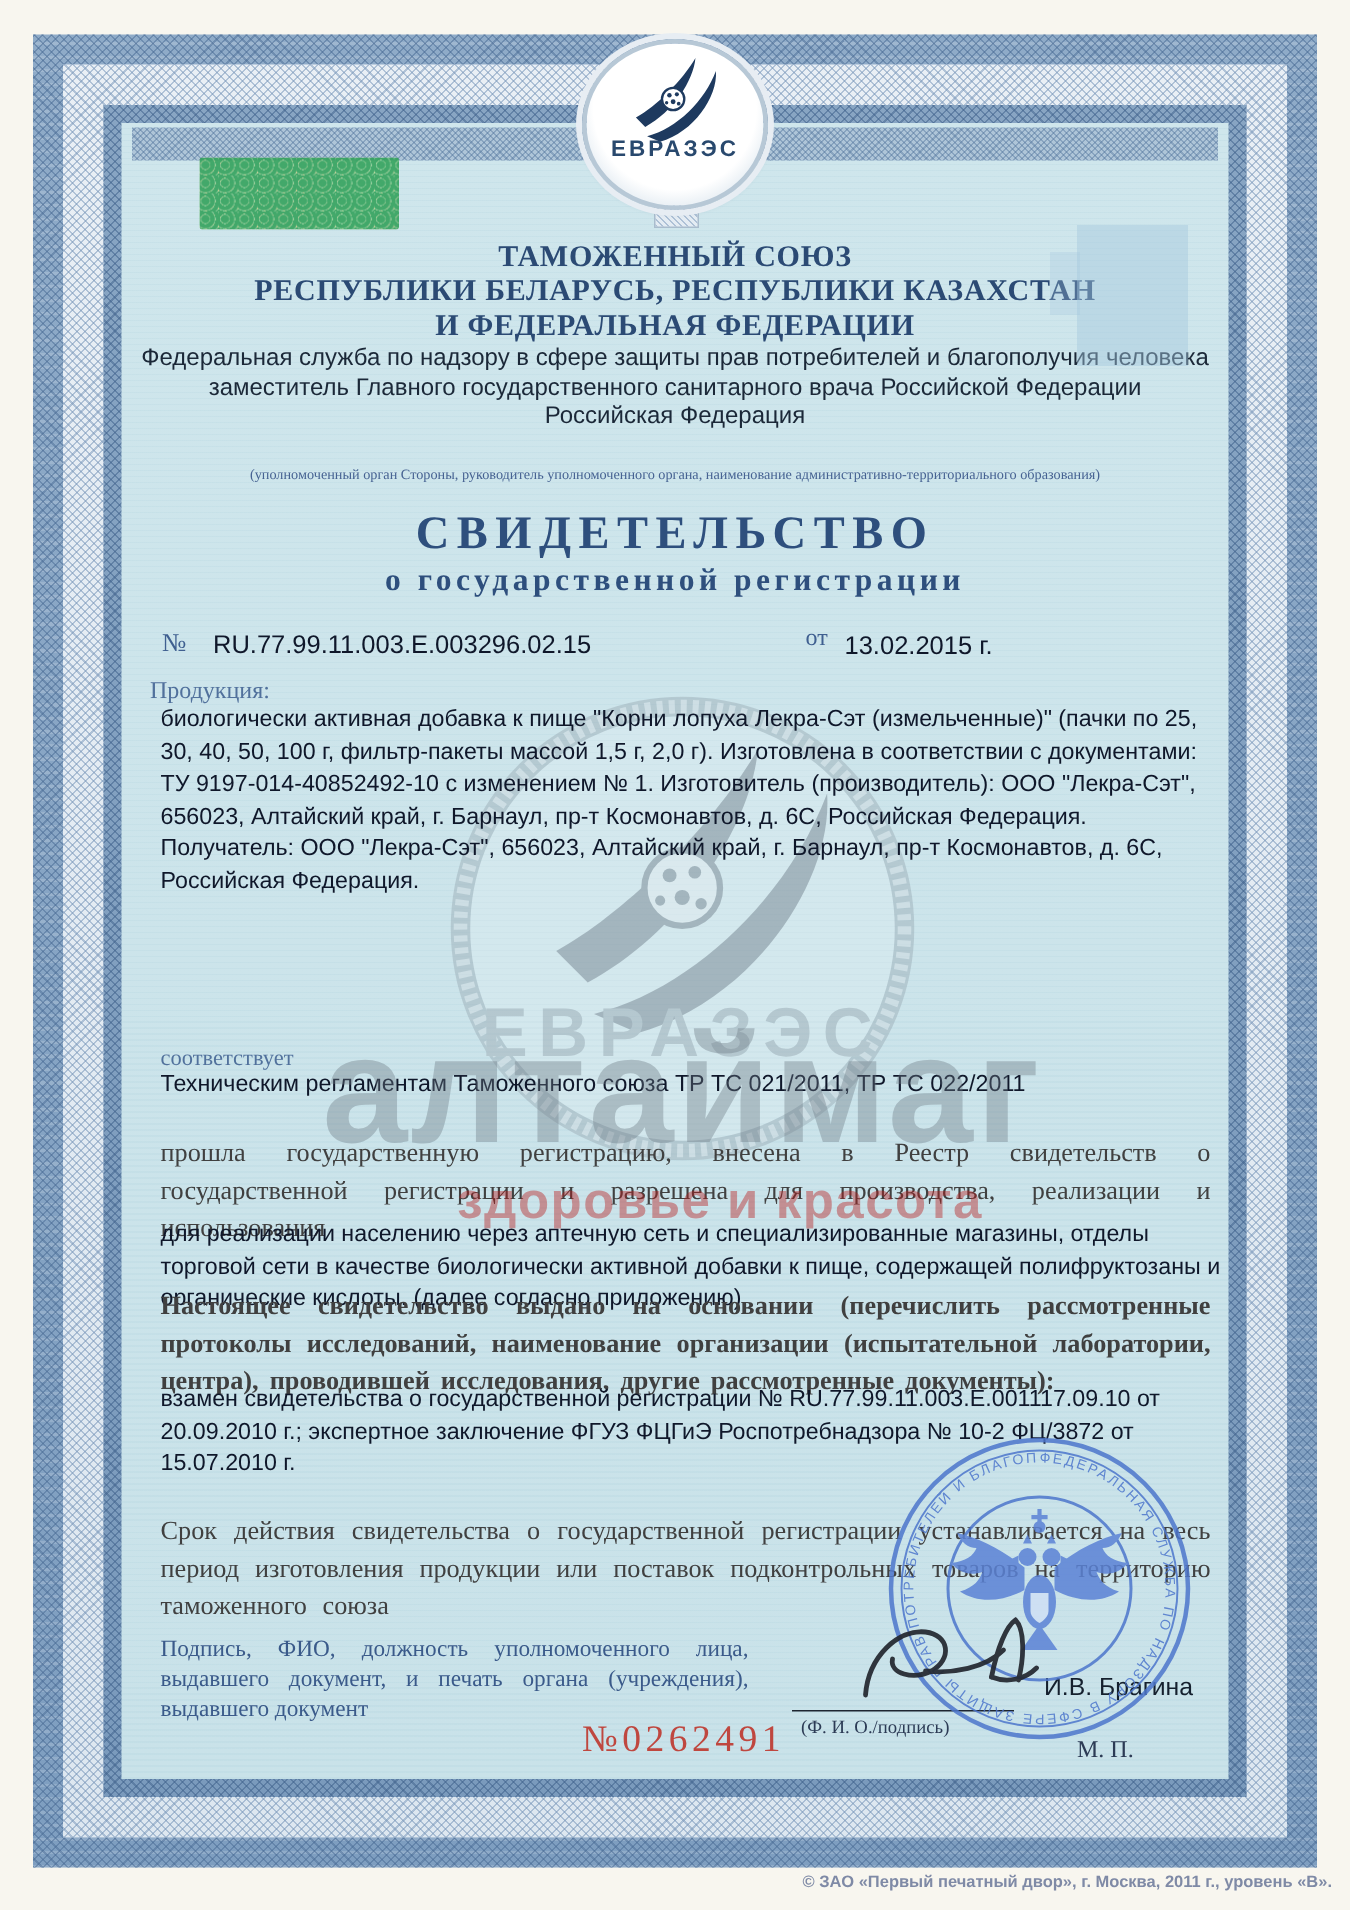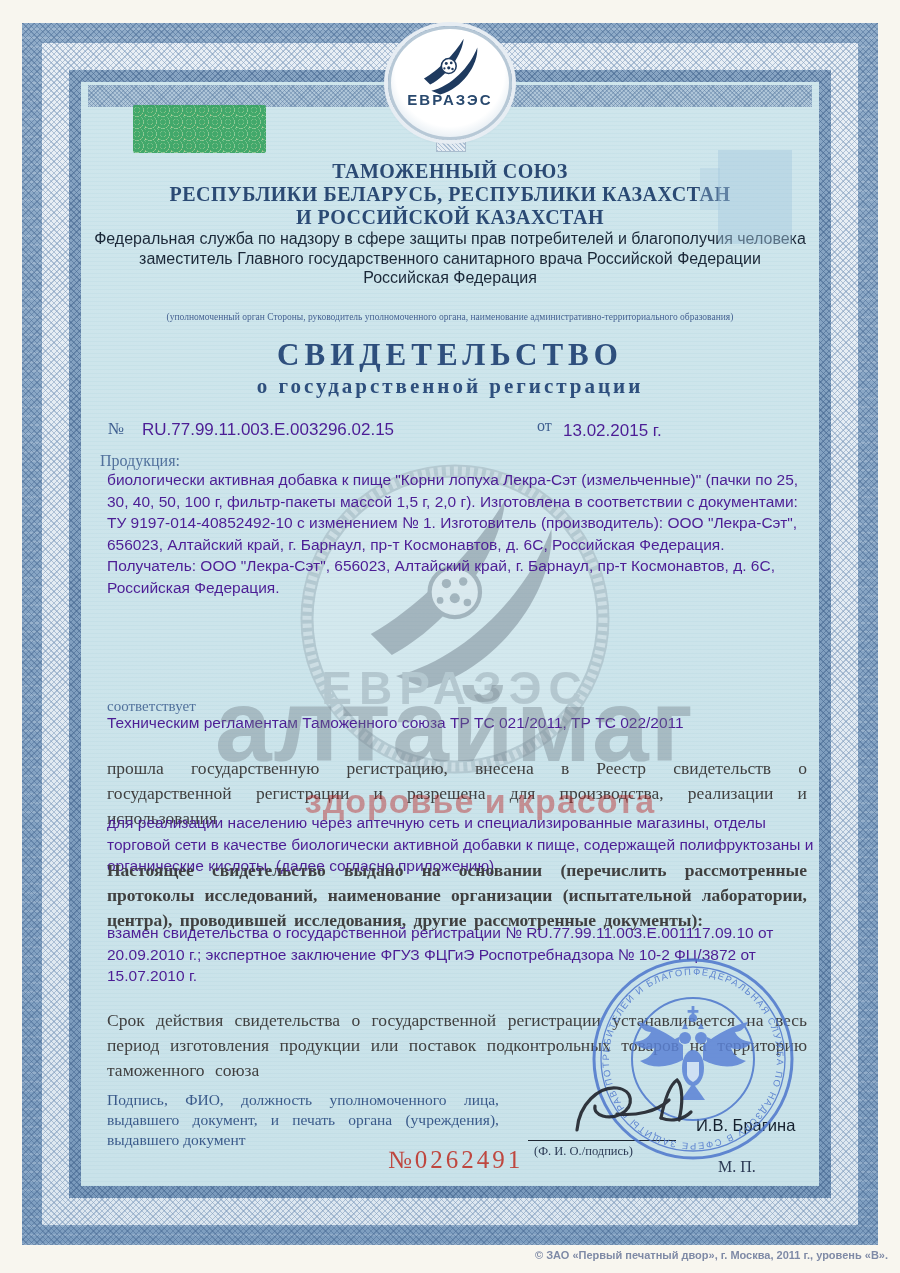--- a/index.html
+++ b/index.html
@@ -57,21 +57,21 @@
 
   
   .ser{font-family:"Liberation Serif",serif;}
   .san{font-family:"Liberation Sans",sans-serif;}
   .ctr{text-align:center;}
   .abs{position:absolute;}
   .hdr{left:90px;width:720px;color:#2b4a74;font-weight:bold;font-size:20px;letter-spacing:.5px;}
   .auth{left:90px;width:720px;color:#1b2838;font-size:16px;}
   .fine{color:#466292;font-size:9.5px;}
   .label-blue{color:#51719c;font-size:16px;}
-  .typed{color:#4c1d95;font-size:15.5px;line-height:21.5px;}
+  .typed{color:#0f172a;font-size:15.5px;line-height:21.5px;}
   .form-ser{color:#404040;font-size:17.5px;line-height:25px;text-align:justify;}
 
   
   .wm{pointer-events:none;}
   .wm-brand{left:190px;top:668px;width:530px;text-align:center;font-weight:bold;font-size:102px;color:#6d7a84;opacity:.38;letter-spacing:2px;}
   .wm-tag{left:280px;top:782px;width:400px;text-align:center;font-weight:bold;font-size:34px;color:#b91c1c;opacity:.42;letter-spacing:1px;}
 
   
   .sig-line{position:absolute;left:528px;top:1140px;width:148px;border-top:1.6px solid #1d2530;}
   .serial{color:#bf473f;font-family:"Liberation Serif",serif;font-size:25px;letter-spacing:3px;}
@@ -103,21 +103,21 @@
         <circle cx="62" cy="45" r="2"></circle>
         <circle cx="58" cy="53" r="2.4"></circle>
         <circle cx="64" cy="55" r="1.8"></circle>
         <circle cx="51" cy="54" r="1.6"></circle>
     </g>
     <text x="160" y="245" text-anchor="middle" font-family="Liberation Sans, sans-serif" font-weight="bold" font-size="46" letter-spacing="7" fill="#9fadb6">ЕВРАЗЭС</text>
   </svg>
 
   <div class="abs ser hdr ctr" style="top:183px;">РЕСПУБЛИКИ БЕЛАРУСЬ, РЕСПУБЛИКИ КАЗАХСТАН</div>
   <div class="abs ser hdr ctr" style="top:160px;">ТАМОЖЕННЫЙ СОЮЗ</div>
-  <div class="abs ser hdr ctr" style="top:206px;">И РОССИЙСКОЙ КАЗАХСТАН</div>
+  <div class="abs ser hdr ctr" style="top:206px;">И ФЕДЕРАЛЬНАЯ ФЕДЕРАЦИИ</div>
   <div class="abs san auth ctr" style="top:230px;">Федеральная служба по надзору в сфере защиты прав потребителей и благополучия человека</div>
   <div class="abs san auth ctr" style="top:250px;">заместитель Главного государственного санитарного врача Российской Федерации</div>
   <div class="abs san auth ctr" style="top:269px;">Российская Федерация</div>
   <div class="abs ser fine ctr" style="left:90px;top:312px;width:720px;">(уполномоченный орган Стороны, руководитель уполномоченного органа, наименование административно-территориального образования)</div>
 
   <div class="abs ser ctr" style="left:90px;top:337px;width:720px;font-weight:bold;font-size:31px;letter-spacing:5px;color:#2e4f7d;">СВИДЕТЕЛЬСТВО</div>
   <div class="abs ser ctr" style="left:90px;top:374px;width:720px;font-weight:bold;font-size:21px;letter-spacing:3px;color:#2e4f7d;">о государственной регистрации</div>
 
   <div class="abs ser" style="left:108px;top:419px;font-size:17px;color:#3f5f90;">№</div>
   <div class="abs san typed" style="left:142px;top:419px;font-size:17px;">RU.77.99.11.003.E.003296.02.15</div>

